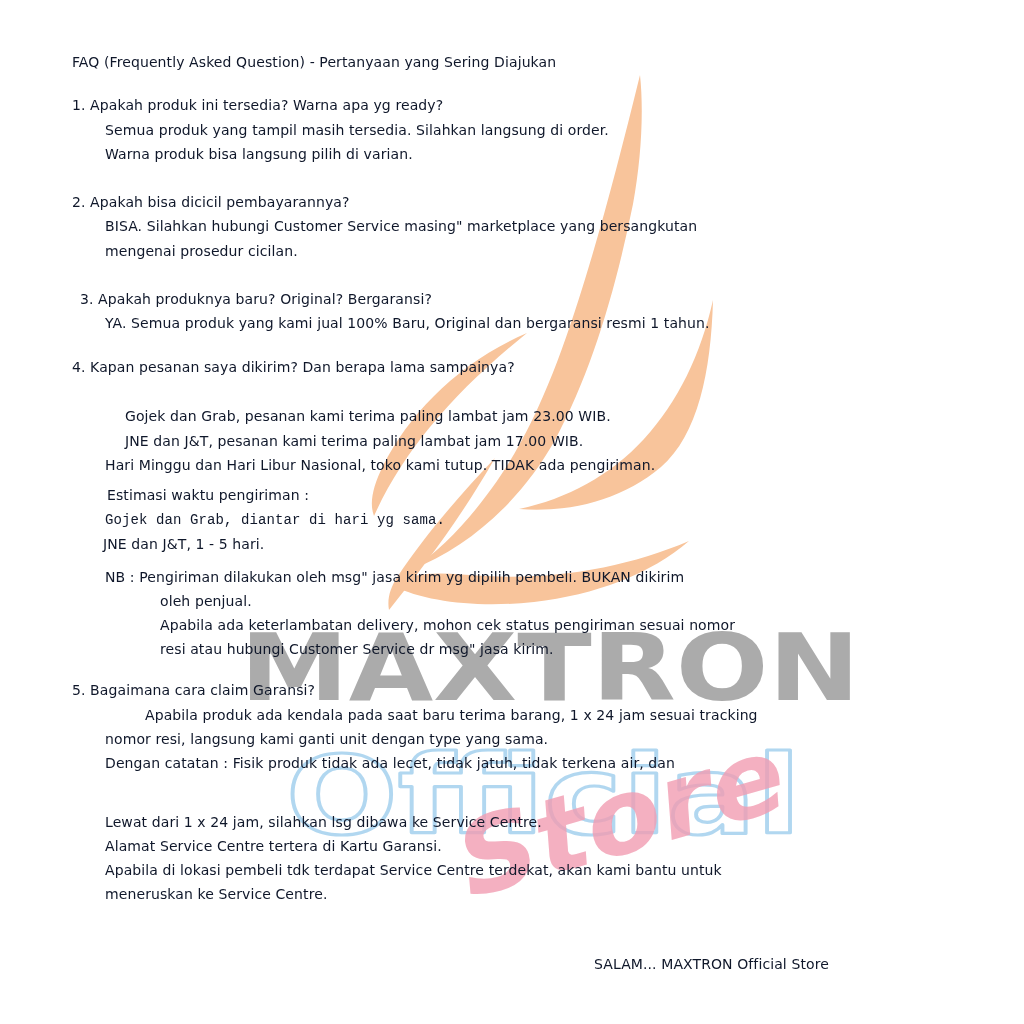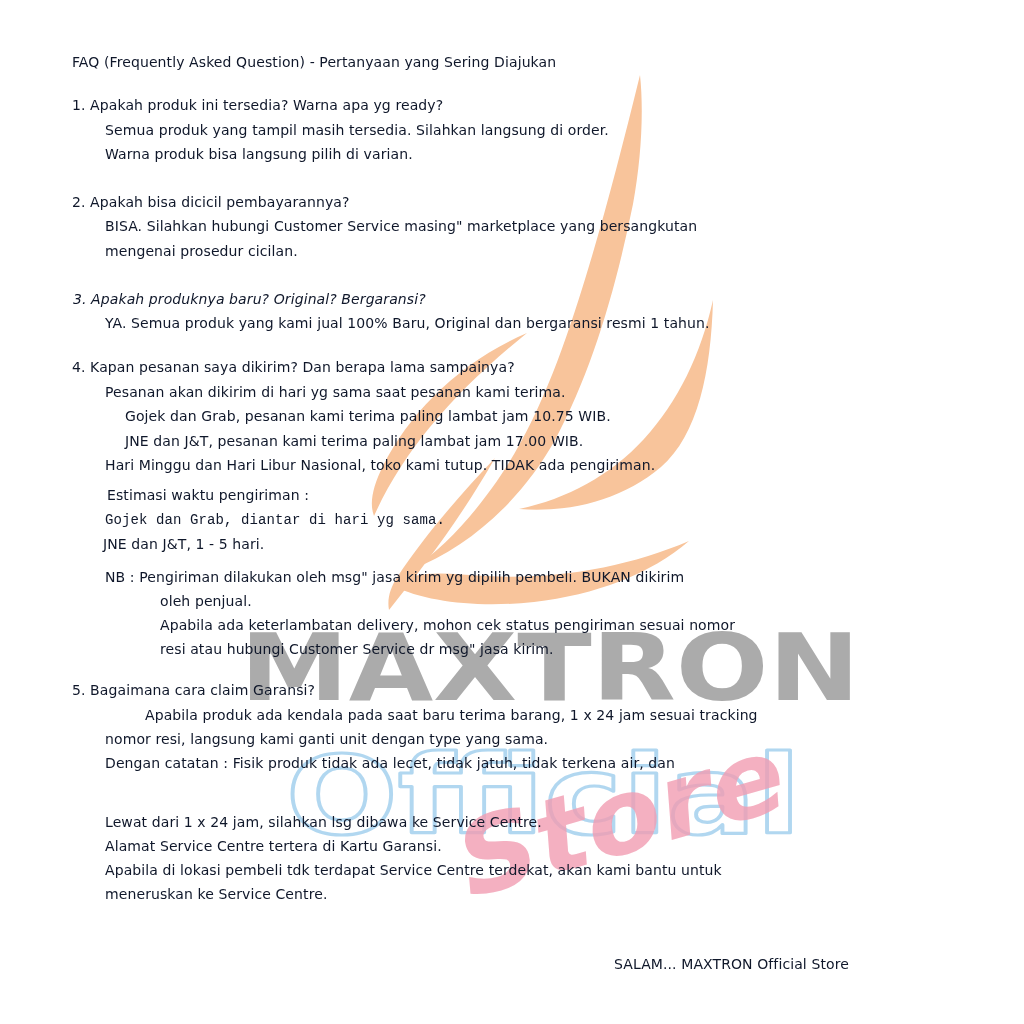--- a/index.html
+++ b/index.html
@@ -40,26 +40,25 @@
     <div class="line" style="left:72px;top:50px;">FAQ (Frequently Asked Question) - Pertanyaan yang Sering Diajukan</div>
 
     <div class="line" style="left:72px;top:93px;">1. Apakah produk ini tersedia? Warna apa yg ready?</div>
     <div class="line" style="left:105px;top:118px;">Semua produk yang tampil masih tersedia. Silahkan langsung di order.</div>
     <div class="line" style="left:105px;top:142px;">Warna produk bisa langsung pilih di varian.</div>
 
     <div class="line" style="left:72px;top:190px;">2. Apakah bisa dicicil pembayarannya?</div>
     <div class="line" style="left:105px;top:239px;">mengenai prosedur cicilan.</div>
     <div class="line" style="left:105px;top:214px;">BISA. Silahkan hubungi Customer Service masing" marketplace yang bersangkutan</div>
 
-    <div class="line" style="left:73px;top:287px;font-style:italic;">3. Apakah produknya baru? Original? Bergaransi?</div>
+    <div class="line" style="left:80px;top:287px;">3. Apakah produknya baru? Original? Bergaransi?</div>
     <div class="line" style="left:105px;top:311px;">YA. Semua produk yang kami jual 100% Baru, Original dan bergaransi resmi 1 tahun.</div>
 
     <div class="line" style="left:72px;top:355px;">4. Kapan pesanan saya dikirim? Dan berapa lama sampainya?</div>
-    <div class="line" style="left:105px;top:380px;">Pesanan akan dikirim di hari yg sama saat pesanan kami terima.</div>
-    <div class="line" style="left:125px;top:404px;">Gojek dan Grab, pesanan kami terima paling lambat jam 10.75 WIB.</div>
+    <div class="line" style="left:125px;top:404px;">Gojek dan Grab, pesanan kami terima paling lambat jam 23.00 WIB.</div>
     <div class="line" style="left:125px;top:429px;">JNE dan J&amp;T, pesanan kami terima paling lambat jam 17.00 WIB.</div>
     <div class="line" style="left:105px;top:453px;">Hari Minggu dan Hari Libur Nasional, toko kami tutup. TIDAK ada pengiriman.</div>
 
     <div class="line" style="left:107px;top:483px;">Estimasi waktu pengiriman :</div>
     <div class="line" style="left:105px;top:508px;font-family:Liberation Mono, monospace;">Gojek dan Grab, diantar di hari yg sama.</div>
     <div class="line" style="left:103px;top:532px;text-align:center;">JNE dan J&amp;T, 1 - 5 hari.</div>
 
     <div class="line" style="left:105px;top:565px;">NB : Pengiriman dilakukan oleh msg" jasa kirim yg dipilih pembeli. BUKAN dikirim</div>
     <div class="line" style="left:160px;top:589px;">oleh penjual.</div>
     <div class="line" style="left:160px;top:613px;">Apabila ada keterlambatan delivery, mohon cek status pengiriman sesuai nomor</div>
@@ -69,16 +68,16 @@
     <div class="line" style="left:105px;top:703px;margin-left:40px;">Apabila produk ada kendala pada saat baru terima barang, 1 x 24 jam sesuai tracking</div>
     <div class="line" style="left:105px;top:727px;">nomor resi, langsung kami ganti unit dengan type yang sama.</div>
     <div class="line" style="left:105px;top:751px;">Dengan catatan : Fisik produk tidak ada lecet, tidak jatuh, tidak terkena air, dan</div>
 
     <div class="line" style="left:105px;top:810px;">Lewat dari 1 x 24 jam, silahkan lsg dibawa ke Service Centre.</div>
     <div class="line" style="left:105px;top:834px;">Alamat Service Centre tertera di Kartu Garansi.</div>
     <div class="line" style="left:105px;top:882px;">meneruskan ke Service Centre.</div>
     <div class="line" style="left:105px;top:858px;">Apabila di lokasi pembeli tdk terdapat Service Centre terdekat, akan kami bantu untuk</div>
 
 
-    <div class="line" style="left:594px;top:952px;margin-left:20px;">SALAM... MAXTRON Official Store</div>
+    <div class="line" style="left:594px;top:952px;">SALAM... MAXTRON Official Store</div>
   </div>
 
 </div>
 
 </body></html>

